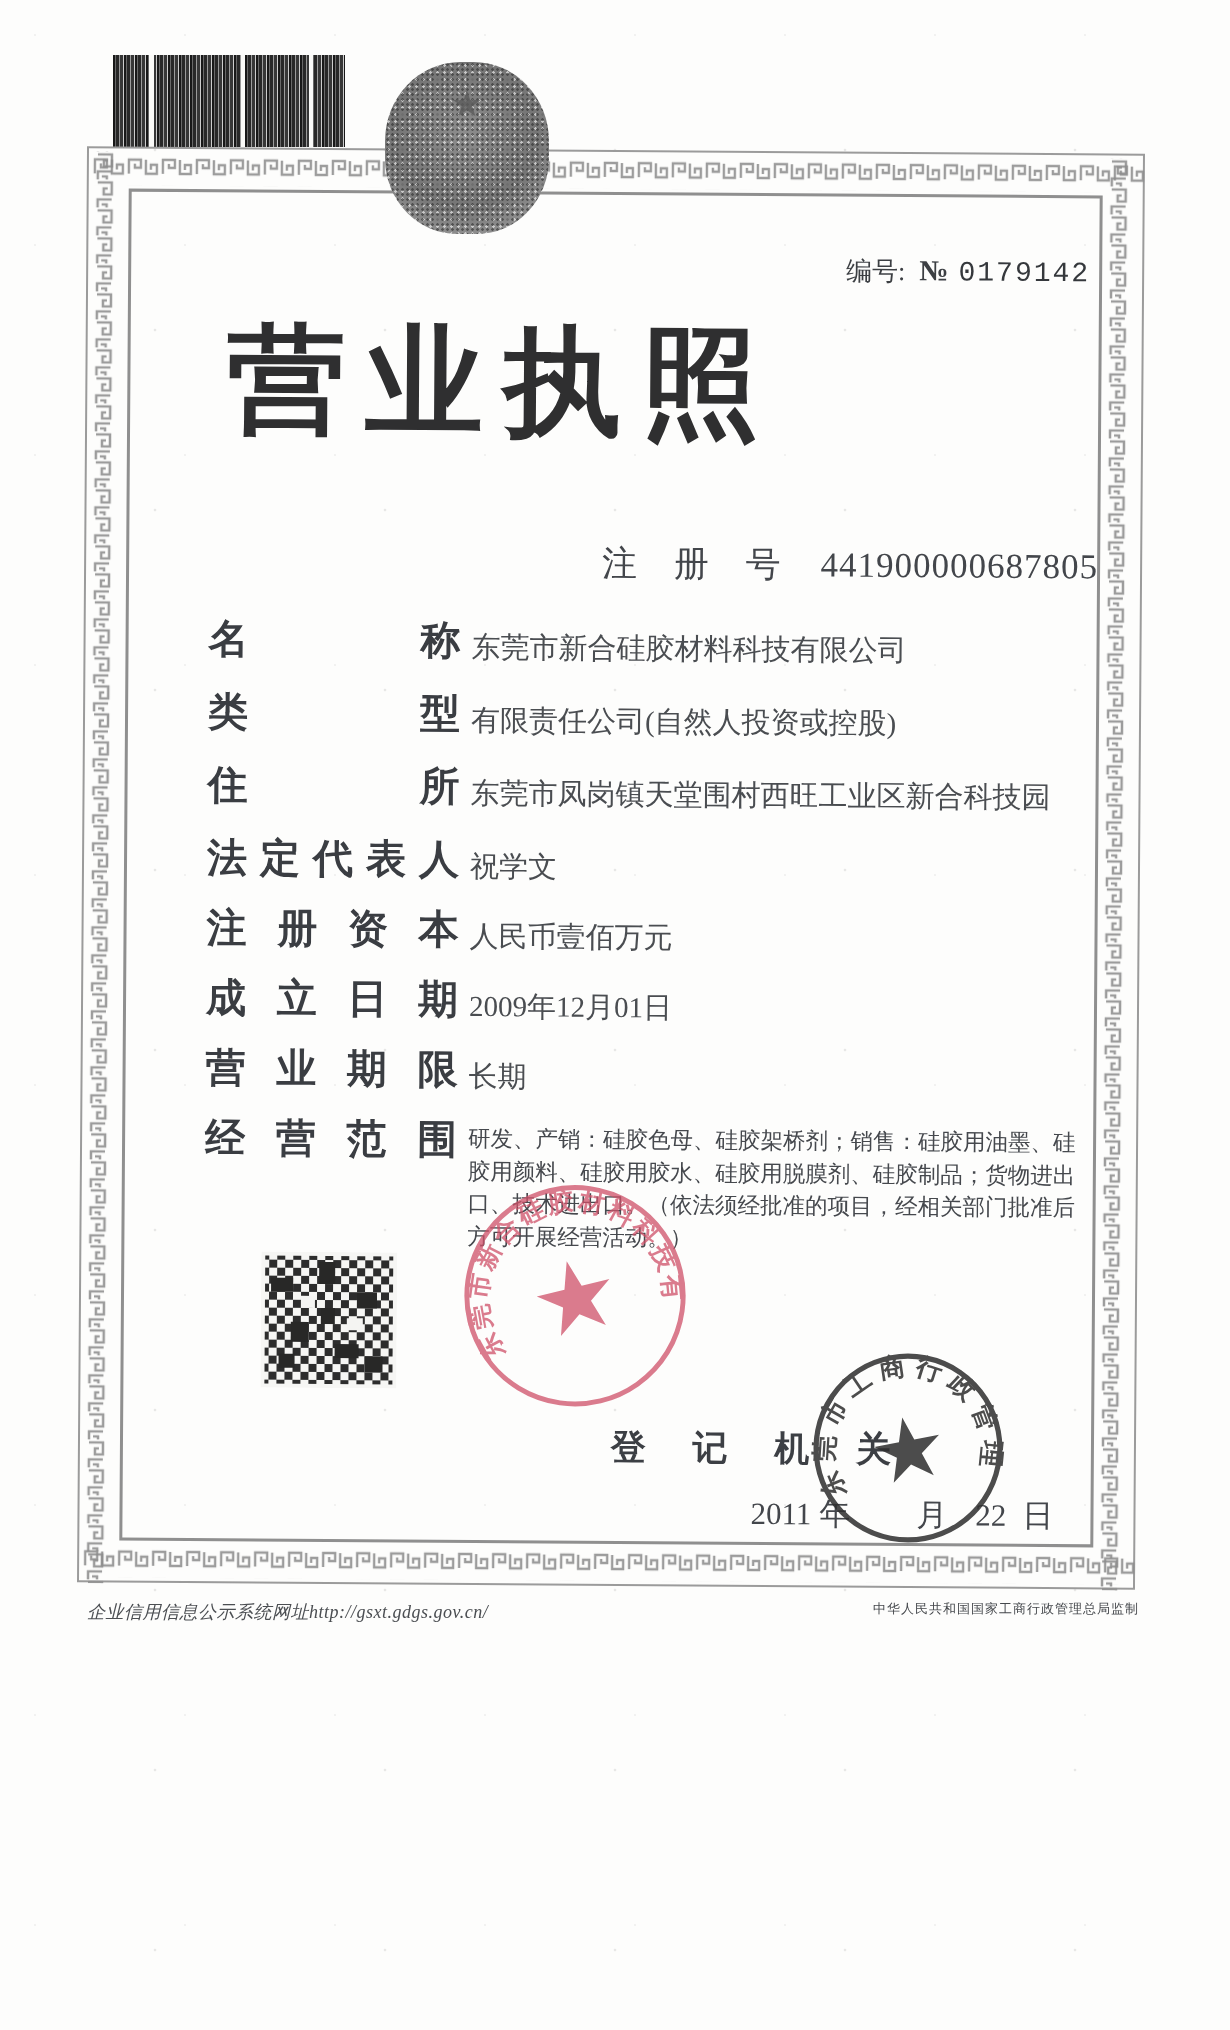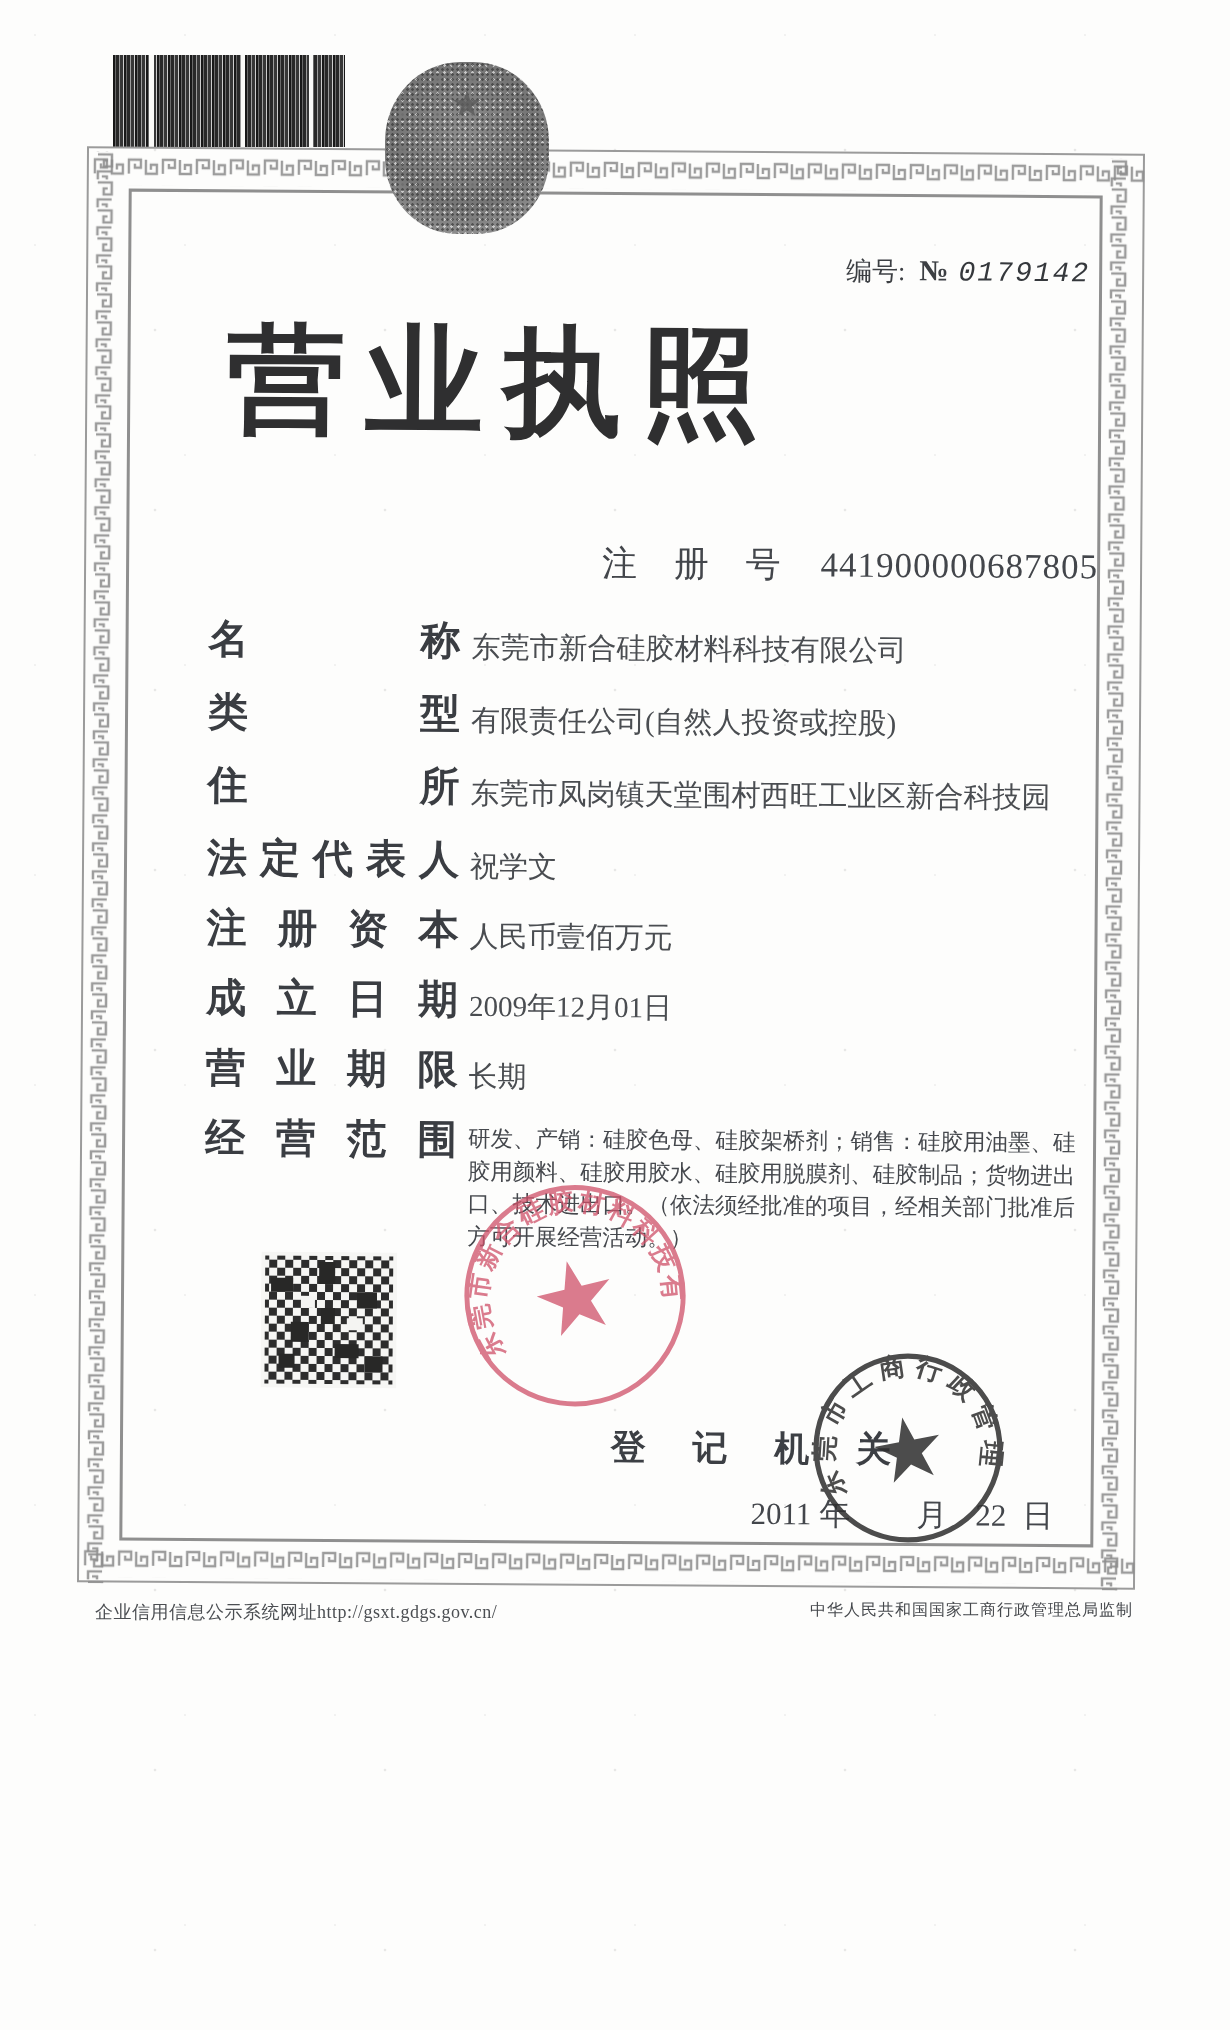--- a/index.html
+++ b/index.html
@@ -42,21 +42,21 @@
   }
   .band{position:absolute;opacity:.85;}
   .b-top{left:3px;right:3px;top:3px;height:34px;}
   .b-bottom{left:3px;right:3px;bottom:3px;height:34px;}
   .b-left{top:3px;bottom:3px;left:3px;width:34px;}
   .b-right{top:3px;bottom:3px;right:3px;width:34px;}
   .inner-line{position:absolute;inset:40px;border:3px solid #8f8f8f;}
   
   .serial{position:absolute;left:758px;top:100px;font-size:26px;color:#3c3f43;white-space:nowrap;}
   .serial .nosym{font-weight:bold;font-size:29px;margin:0 10px 0 14px;}
-  .serial .num{font-family:"Liberation Mono",monospace;font-size:28px;letter-spacing:2px;color:#35383c;font-style:italic;}
+  .serial .num{font-family:"Liberation Mono",monospace;font-size:28px;letter-spacing:2px;color:#35383c;}
   
   .title{
     position:absolute;left:140px;top:158px;width:532px;display:flex;justify-content:space-between;
     font-size:118px;line-height:1.25;font-weight:900;color:#2f2f30;
   }
   
   .regno{position:absolute;left:516px;top:388px;font-size:35px;color:#43464b;white-space:nowrap;}
   .regno .rl{letter-spacing:14px;margin-right:26px;}
   .regno .rv{letter-spacing:1px;}
   
@@ -76,22 +76,22 @@
   .black-stamp{position:absolute;left:724px;top:1190px;width:208px;height:208px;color:var(--stamp-black,#2e2e2e);opacity:.85;transform:rotate(-11deg);z-index:4;}
   .stamp-text{font-family:"Liberation Serif",serif;font-weight:700;}
   
   .registrar{position:absolute;left:531px;top:1272px;font-size:35px;font-weight:700;letter-spacing:19px;color:#3c3f44;white-space:nowrap;}
   .issue-date{position:absolute;left:671px;top:1340px;font-size:31px;color:#43464b;white-space:nowrap;z-index:2;}
   .issue-date .gap1{margin-left:58px;}
   .issue-date .gap2{margin-left:20px;}
   .issue-date .gap3{margin-left:8px;}
   .issue-date span{margin-right:8px;}
   
-  .footer-left{position:absolute;left:95px;top:1600px;font-size:18px;color:#4b4e52;letter-spacing:.5px;}
-  .footer-right{position:absolute;right:97px;top:1600px;font-size:16px;color:#45484c;letter-spacing:1px;}
+  .footer-left{position:absolute;left:87px;top:1600px;font-size:18px;color:#4b4e52;letter-spacing:.5px;font-style:italic;}
+  .footer-right{position:absolute;right:91px;top:1600px;font-size:13px;color:#45484c;letter-spacing:1px;}
 </style>
 </head>
 <body>
 
 <div class="sheet">
 
   <div class="barcode"></div>
 
   <div class="emblem">
     <span class="estar">★</span>

